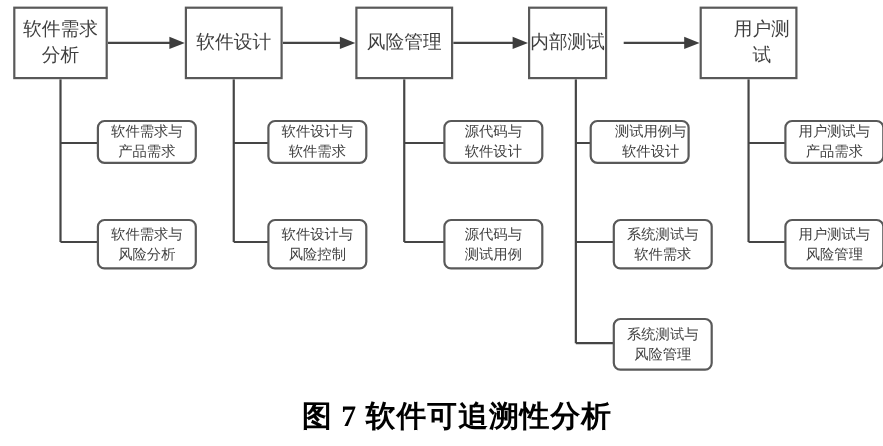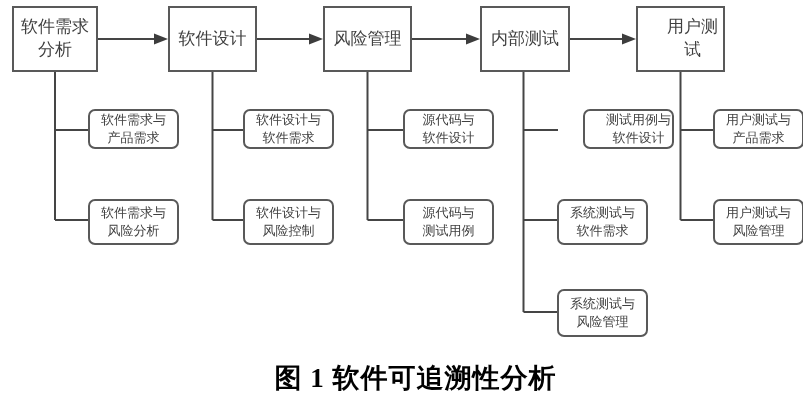--- a/index.html
+++ b/index.html
@@ -110,45 +110,45 @@
       <polygon points="323,39 309,33.5 309,44.5"></polygon>
       <polygon points="480,39 466,33.5 466,44.5"></polygon>
       <polygon points="636,39 622,33.5 622,44.5"></polygon>
     </g>
   </svg>
 
   <div class="stage" style="left:12px;  width:86px;">软件需求
 分析</div>
   <div class="stage" style="left:168px; width:89px;">软件设计</div>
   <div class="stage" style="left:323px; width:89px;">风险管理</div>
-  <div class="stage" style="left:480px; width:90px;">内部测试</div>
+  <div class="stage" style="left:480px; width:72px;">内部测试</div>
   <div class="stage" style="left:636px; width:89px;padding-left:24px;">用户测试</div>
 
   <div class="link rowA" style="left:88px;">软件需求与
 产品需求</div>
   <div class="link rowB" style="left:88px;">软件需求与
 风险分析</div>
 
   <div class="link rowA" style="left:243px;">软件设计与
 软件需求</div>
   <div class="link rowB" style="left:243px;">软件设计与
 风险控制</div>
 
   <div class="link rowA" style="left:403px;">源代码与
 软件设计</div>
   <div class="link rowB" style="left:403px;">源代码与
 测试用例</div>
 
-  <div class="link rowA" style="left:583px;padding-left:20px;">测试用例与
+  <div class="link rowA" style="left:536px;padding-left:20px;">测试用例与
 软件设计</div>
   <div class="link rowB" style="left:557px;">系统测试与
 软件需求</div>
   <div class="link rowC" style="left:557px;">系统测试与
 风险管理</div>
 
   <div class="link rowA" style="left:713px;">用户测试与
 产品需求</div>
   <div class="link rowB" style="left:713px;">用户测试与
 风险管理</div>
 
-  <div class="caption">图 1  软件可追溯性分析</div>
+  <div class="caption">图 7  软件可追溯性分析</div>
 
 </div>
 
 </body></html>

